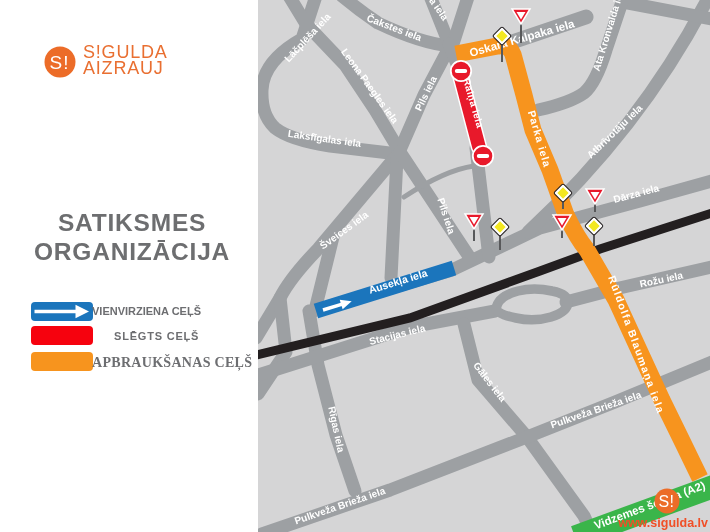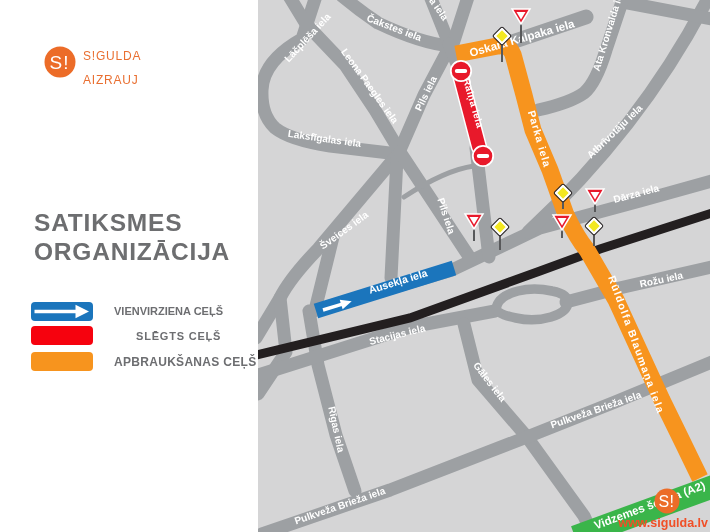--- a/index.html
+++ b/index.html
@@ -1,22 +1,22 @@
 <!DOCTYPE html>
 <html><head>
 <meta charset="utf-8">
 <style>
   html,body{margin:0;padding:0;}
   .page{position:relative;width:710px;height:532px;background:#ffffff;overflow:hidden;
         font-family:"Liberation Sans", sans-serif;}
   .brandtxt{position:absolute;left:83px;top:44px;color:#e96f31;font-weight:normal;
-        font-size:12px;line-height:24px;letter-spacing:0.8px;}
+        font-size:18px;line-height:16px;letter-spacing:0.8px;}
   .title{position:absolute;left:34px;top:208px;color:#6d6e70;font-weight:bold;
-        font-size:24.5px;line-height:29px;letter-spacing:0.8px;}
-  .leg{position:absolute;left:114px;color:#6d6e71;font-weight:bold;font-size:11px;
+        font-size:24.5px;line-height:29px;letter-spacing:0.8px;text-align:center;}
+  .leg{position:absolute;left:92px;color:#6d6e71;font-weight:bold;font-size:11px;
         letter-spacing:0px;}
 </style>
 </head>
 <body>
 <div class="page">
 <svg width="710" height="532" viewBox="0 0 710 532" style="position:absolute;left:0;top:0;">
 
 <rect x="258" y="0" width="452" height="532" fill="#d5d5d6"></rect>
 <g clip-path="url(#mapclip)">
 <clipPath id="mapclip">
@@ -227,14 +227,14 @@
 </svg>
 
 <div class="brandtxt">S!GULDA<br>AIZRAUJ</div>
 
 <div class="title">SATIKSMES<br>ORGANIZĀCIJA</div>
 
 <div class="leg" style="top:305px;">VIENVIRZIENA CEĻŠ</div>
 
 <div class="leg" style="top:330px;letter-spacing:0.8px;margin-left:22px;">SLĒGTS CEĻŠ</div>
 
-<div class="leg" style="top:355px;font-size:12px;letter-spacing:0.3px;">APBRAUKŠANAS CEĻŠ</div>
+<div class="leg" style="top:355px;font-size:14px;letter-spacing:0.3px;font-family:Liberation Serif, serif;">APBRAUKŠANAS CEĻŠ</div>
 </div>
 
 </body></html>

